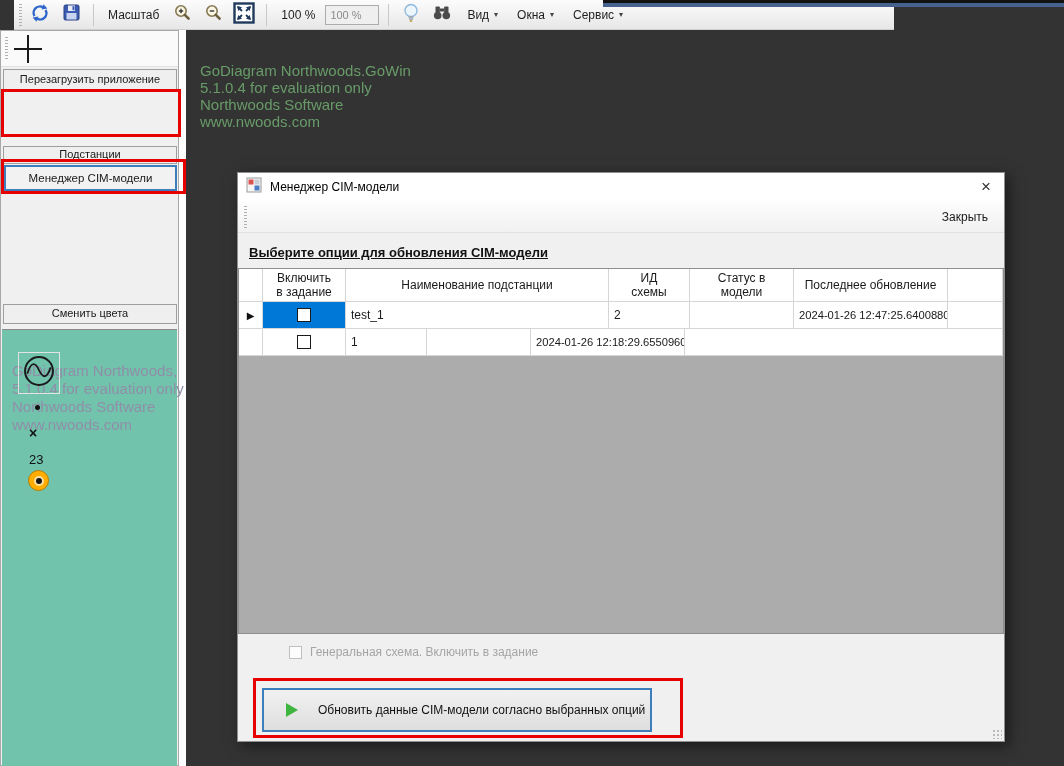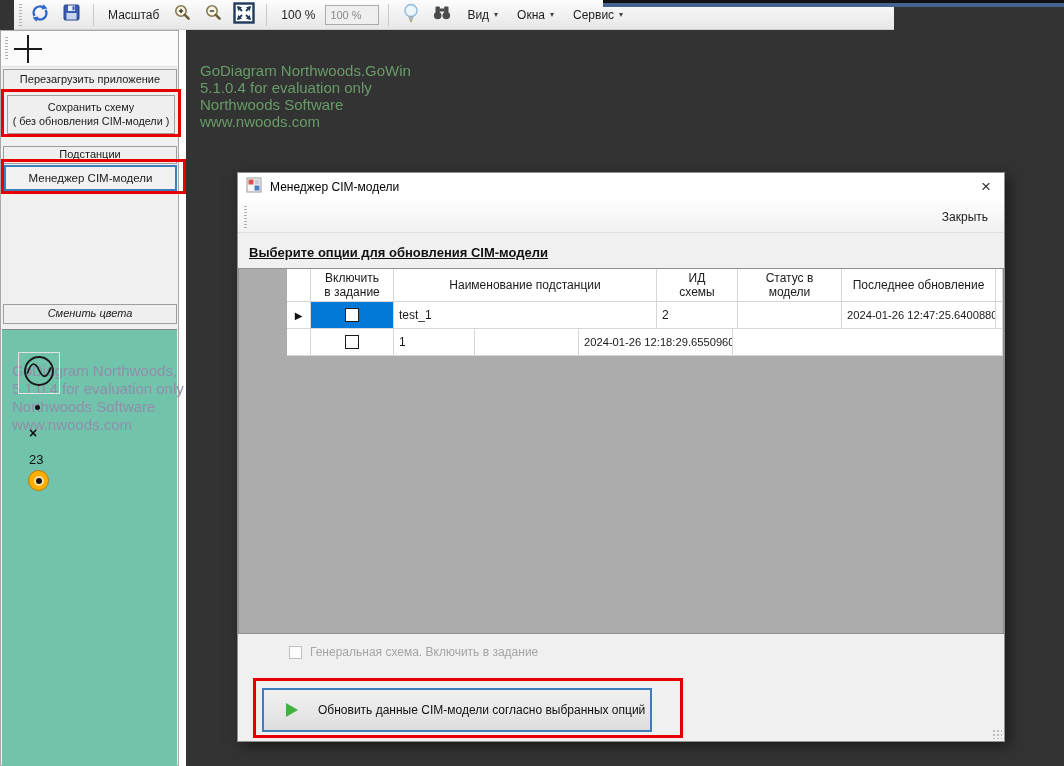--- a/index.html
+++ b/index.html
@@ -34,21 +34,21 @@
   .crosshair::after  { content:""; position:absolute; top:0; bottom:0; left:13px; width:2px; background:#1a1a1a; }
   .side-btn {
     position:absolute; background:#efefef; border:1px solid #9e9e9e; color:#1a1a1a;
     font-size:11px; font-family:"Liberation Sans",sans-serif;
     display:flex; align-items:center; justify-content:center; text-align:center; line-height:1.25;
   }
   #btn-reload { left:2px; top:38px; width:174px; height:21px; }
   #btn-save   { left:6px; top:64px; width:168px; height:39px; flex-direction:column; font-size:10.8px; white-space:nowrap; }
   #hdr-substations { left:2px; top:115px; width:174px; height:18px; }
   #btn-cim    { left:3px; top:134px; width:173px; height:26px; border:2px solid var(--focus_border_blue,#3d7ebb); background:#f2f2f2; font-size:11.5px; }
-  #btn-colors { left:2px; top:273px; width:174px; height:20px;font-style:italic; }
+  #btn-colors { left:2px; top:273px; width:174px; height:20px; }
 
   
   .canvas { position:absolute; left:1px; top:298px; width:175px; height:437px; background:var(--canvas_teal,#72c3ac); border-top:1px solid #8a8a8a; }
   .canvas-watermark { position:absolute; left:10px; top:32px; font-size:15px; line-height:18px; color:var(--canvas_watermark_gray,#8f8fa8); white-space:nowrap; }
   .gen-node { position:absolute; left:16px; top:22px; width:42px; height:42px; border:1px solid #e3e3e3; display:flex; align-items:center; justify-content:center; }
   .canvas-dot { position:absolute; left:33px; top:75px; width:5px; height:5px; background:#111; border-radius:50%; }
   .canvas-x { position:absolute; left:27px; top:96px; font-size:14px; font-weight:bold; color:#111; line-height:1; }
   .node23-label { position:absolute; left:27px; top:122px; font-size:13px; color:#111; }
   .node23-circle { position:absolute; left:26px; top:140px; width:21px; height:21px; border-radius:50%; background:#ffad00; border:1px solid #b87c00; display:flex; align-items:center; justify-content:center; }
   .node23-circle::after { content:""; width:6px; height:6px; background:#151515; border:2px solid #ffe2a8; border-radius:50%; }
@@ -64,21 +64,21 @@
   .dlg-toolbar { position:absolute; left:0; top:28px; width:100%; height:32px; background:linear-gradient(#fdfdfd,#f1f1f1); border-bottom:1px solid #e0e0e0; display:flex; align-items:center; gap:8px; padding:0 6px; }
   .add-btn { display:flex; align-items:center; gap:8px; font-size:12px; }
   .add-icon-box { width:25px; height:25px; border:1px solid #86b7de; background:#eaf4fc; border-radius:3px; position:relative; }
   .add-icon-box::before { content:""; position:absolute; left:4px; top:10px; width:15px; height:4px; background:#3cb43c; }
   .add-icon-box::after  { content:""; position:absolute; top:4px; left:10px; height:15px; width:4px; background:#3cb43c; }
   .dlg-close-tb { margin-left:auto; font-size:12px; padding:4px 10px; }
   .dlg-heading { position:absolute; left:11px; top:72px; font-size:13px; font-weight:600; text-decoration:underline; color:#111; }
 
   
   .grid { position:absolute; left:0; top:95px; width:766px; height:366px; background:#acacac; border:1px solid #8f8f8f; font-size:12px; }
-  .g-row { display:flex;padding-left:48px; }
+  .g-row { display:flex; }
   .g-head .cell { justify-content:center; text-align:center; white-space:pre-line; line-height:1.2; padding:0; }
   .g-head { height:33px; }
   .g-body-row { height:27px; }
   .cell { background:#fff; border-right:1px solid #d6d6d6; border-bottom:1px solid #d6d6d6; display:flex; align-items:center; overflow:hidden; }
   .c0 { width:24px; justify-content:center; }
   .c1 { width:83px; justify-content:center; }
   .c2 { width:263px; padding-left:5px; }
   .c3 { width:81px;  padding-left:5px; }
   .c4 { width:104px; padding-left:5px; }
   .c5 { width:154px; padding-left:5px; font-size:11.2px; white-space:nowrap; }
@@ -217,24 +217,20 @@
   </div>
   <div class="win-edge-black"></div>
   <div class="win-edge-blue"></div>
 
   <div class="sidebar">
     <div class="side-strip">
       <div class="grip-v"></div>
       <div class="crosshair"></div>
     </div>
     <button class="side-btn" id="btn-reload">Перезагрузить приложение</button>
-    <button class="side-btn" id="btn-save">
-      <span>Сохранить схему</span>
-      <span>( без обновления CIM-модели )</span>
-    </button>
     <div class="side-btn" id="hdr-substations">Подстанции</div>
     <button class="side-btn" id="btn-cim">Менеджер CIM-модели</button>
     <button class="side-btn" id="btn-colors">Сменить цвета</button>
 
     <div class="canvas">
       <div class="canvas-watermark">
         <div>GoDiagram Northwoods,</div>
         <div>5.1.0.4 for evaluation only</div>
         <div>Northwoods Software</div>
         <div>www.nwoods.com</div>

